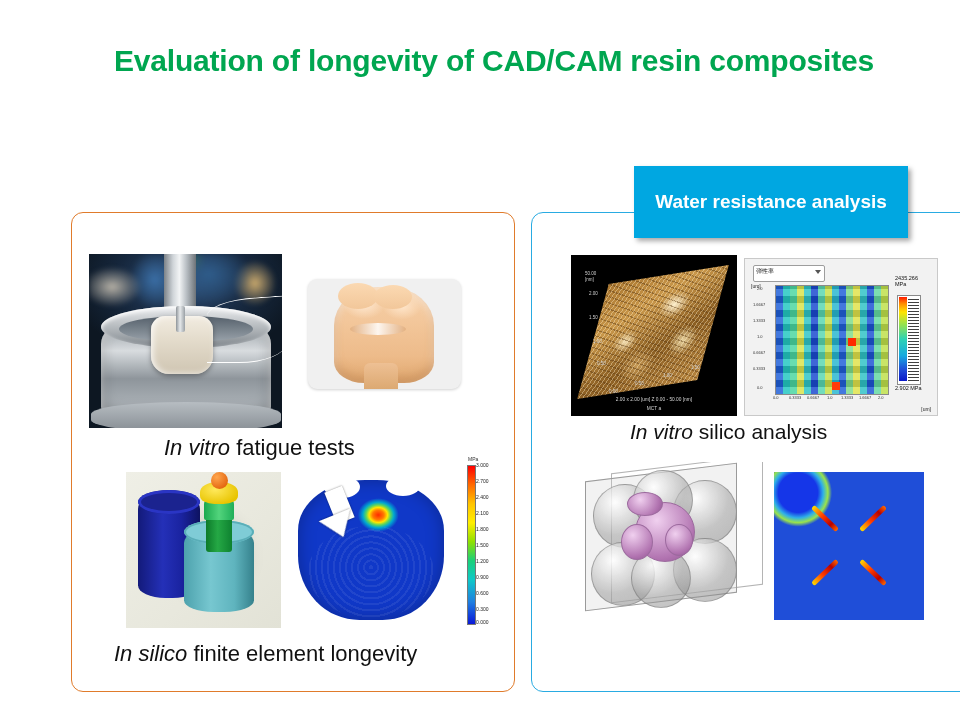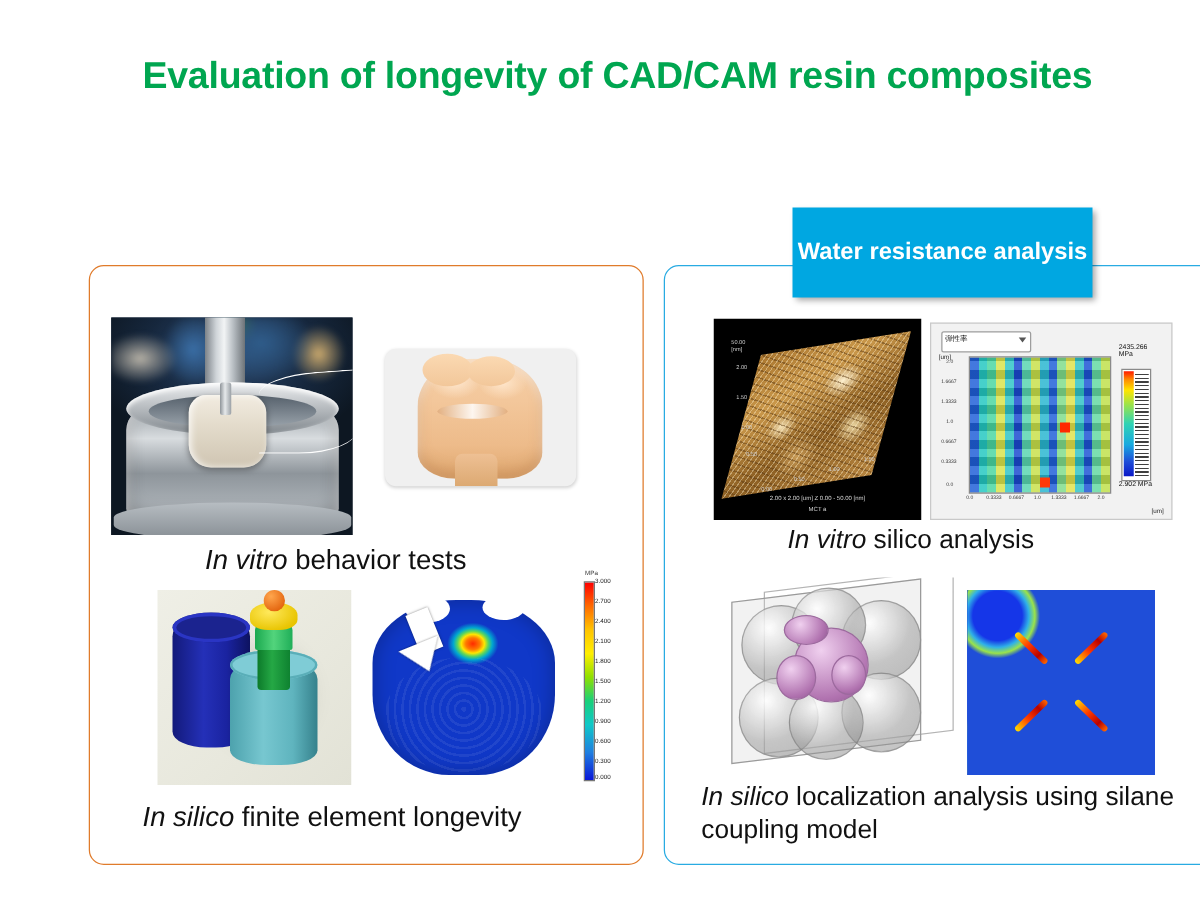--- a/index.html
+++ b/index.html
@@ -22,21 +22,21 @@
   .panel-left{left:27px;top:212px;width:442px;height:478px;border:1.6px solid #E07B2B;}
   .panel-right{left:487px;top:212px;width:446px;height:478px;border:1.6px solid #29ABE2;}
 
   
   .banner{
     position:absolute;color:#fff;font-weight:bold;text-align:center;
     display:flex;align-items:center;justify-content:center;line-height:1.18;
     box-shadow:3px 3px 5px rgba(0,0,0,.35);
   }
   .banner-left{left:76px;top:174px;width:346px;height:72px;background:#E3822E;font-size:20px;}
-  .banner-right{left:590px;top:166px;width:240px;height:72px;background:#00A7E1;font-size:19px;text-align:center;}
+  .banner-right{left:590px;top:166px;width:274px;height:72px;background:#00A7E1;font-size:19px;text-align:center;}
 
   
   .cap{position:absolute;font-size:22px;color:#111;line-height:1.22;}
   .cap i{font-style:italic;}
   .cap-vitro-fat{left:120px;top:435px;}
   .cap-silico-fem{left:70px;top:641px;}
   .cap-vitro-surf{left:586px;top:419px;font-size:21px;}
   .cap-silico-loc{left:517px;top:625px;font-size:21px;width:400px;}
 
   
@@ -256,21 +256,21 @@
 
   <div class="imgbox crown">
     <div class="tooth"></div>
     <div class="cuspL"></div>
     <div class="cuspR"></div>
     <div class="fissure"></div>
     <div class="root"></div>
   </div>
 
   <div class="cap cap-vitro-fat">
-    <i>In vitro</i><span> behavior tests</span>
+    <i>In vitro</i><span> fatigue tests</span>
   </div>
 
   <div class="imgbox fem3d">
     <div class="shadow"></div>
     <div class="cylDark"></div>
     <div class="cylDarkTop"></div>
     <div class="cylTeal"></div>
     <div class="cylTealTop"></div>
     <div class="green"></div>
     <div class="greenLt"></div>
@@ -383,19 +383,16 @@
     <div class="pink" style="left:96px;top:62px;width:26px;height:30px"></div>
   </div>
 
   <div class="imgbox locmap">
     <div class="hotA"></div>
     <div class="hotB"></div>
     <div class="hotC"></div>
     <div class="hotD"></div>
   </div>
 
-  <div class="cap cap-silico-loc">
-    <i>In silico</i><span> localization analysis using silane coupling model</span>
-  </div>
 
   <div class="banner banner-right">Water resistance analysis</div>
 
 </div>
 
 </body></html>

